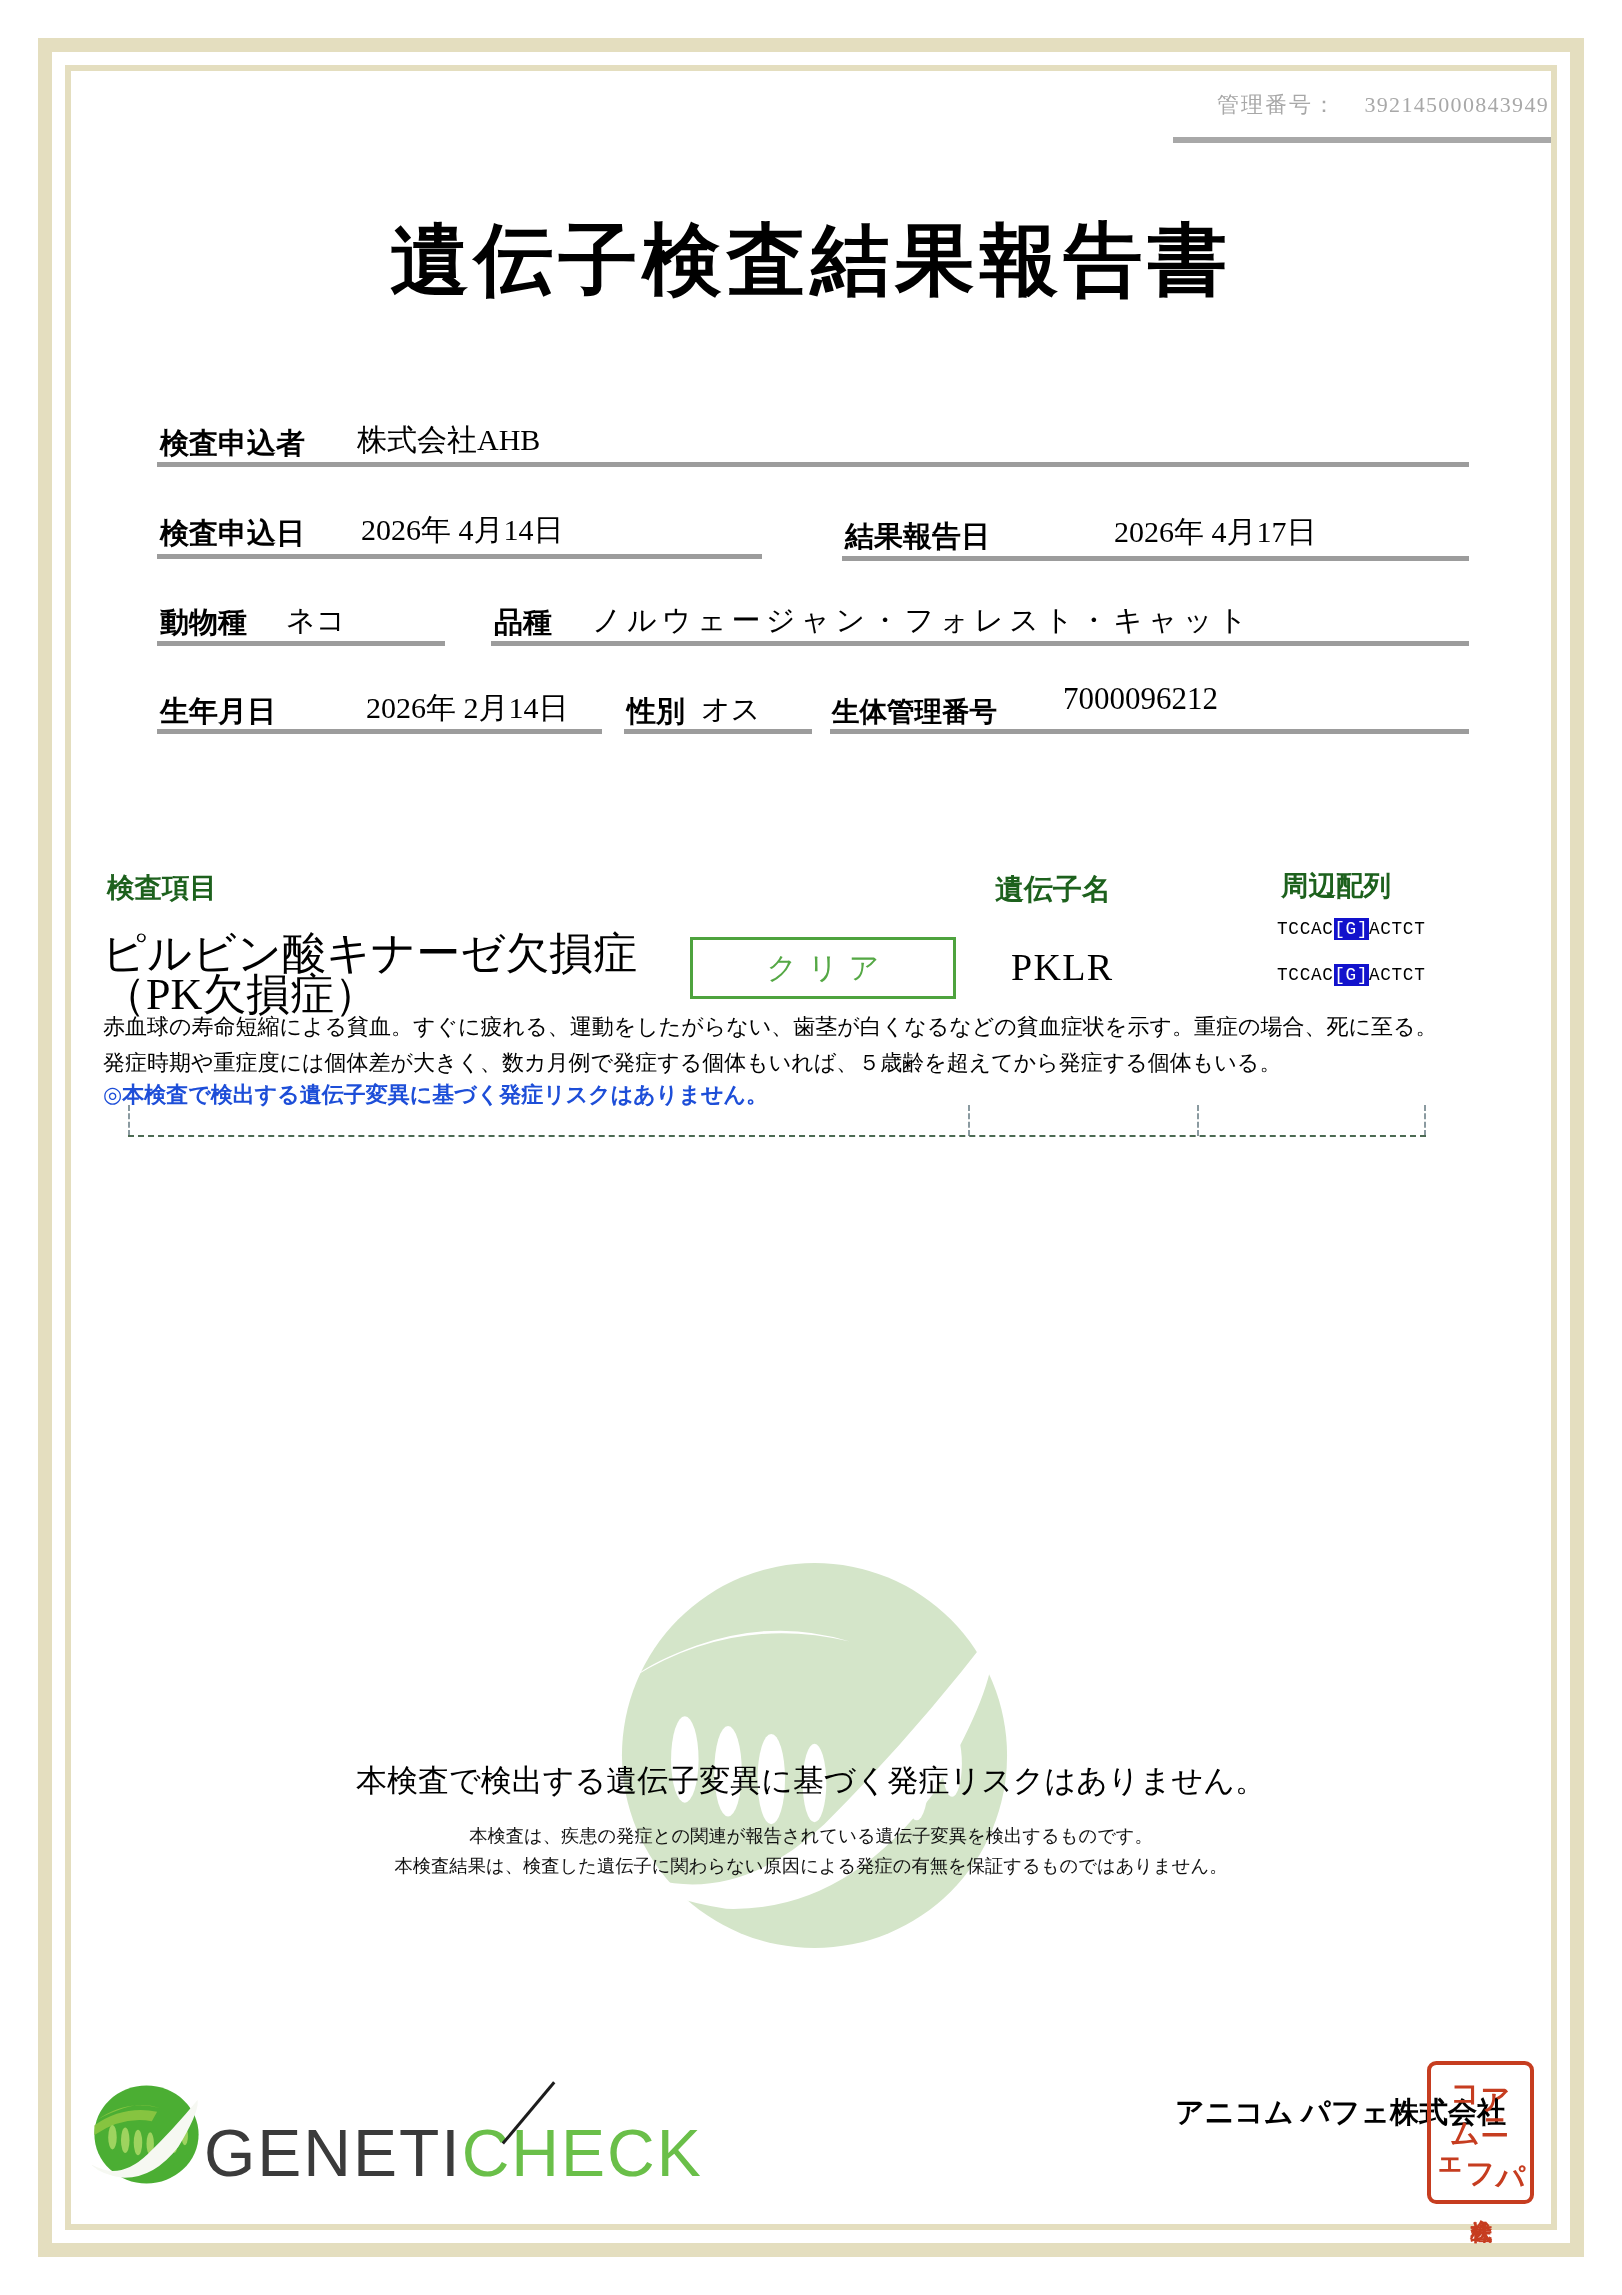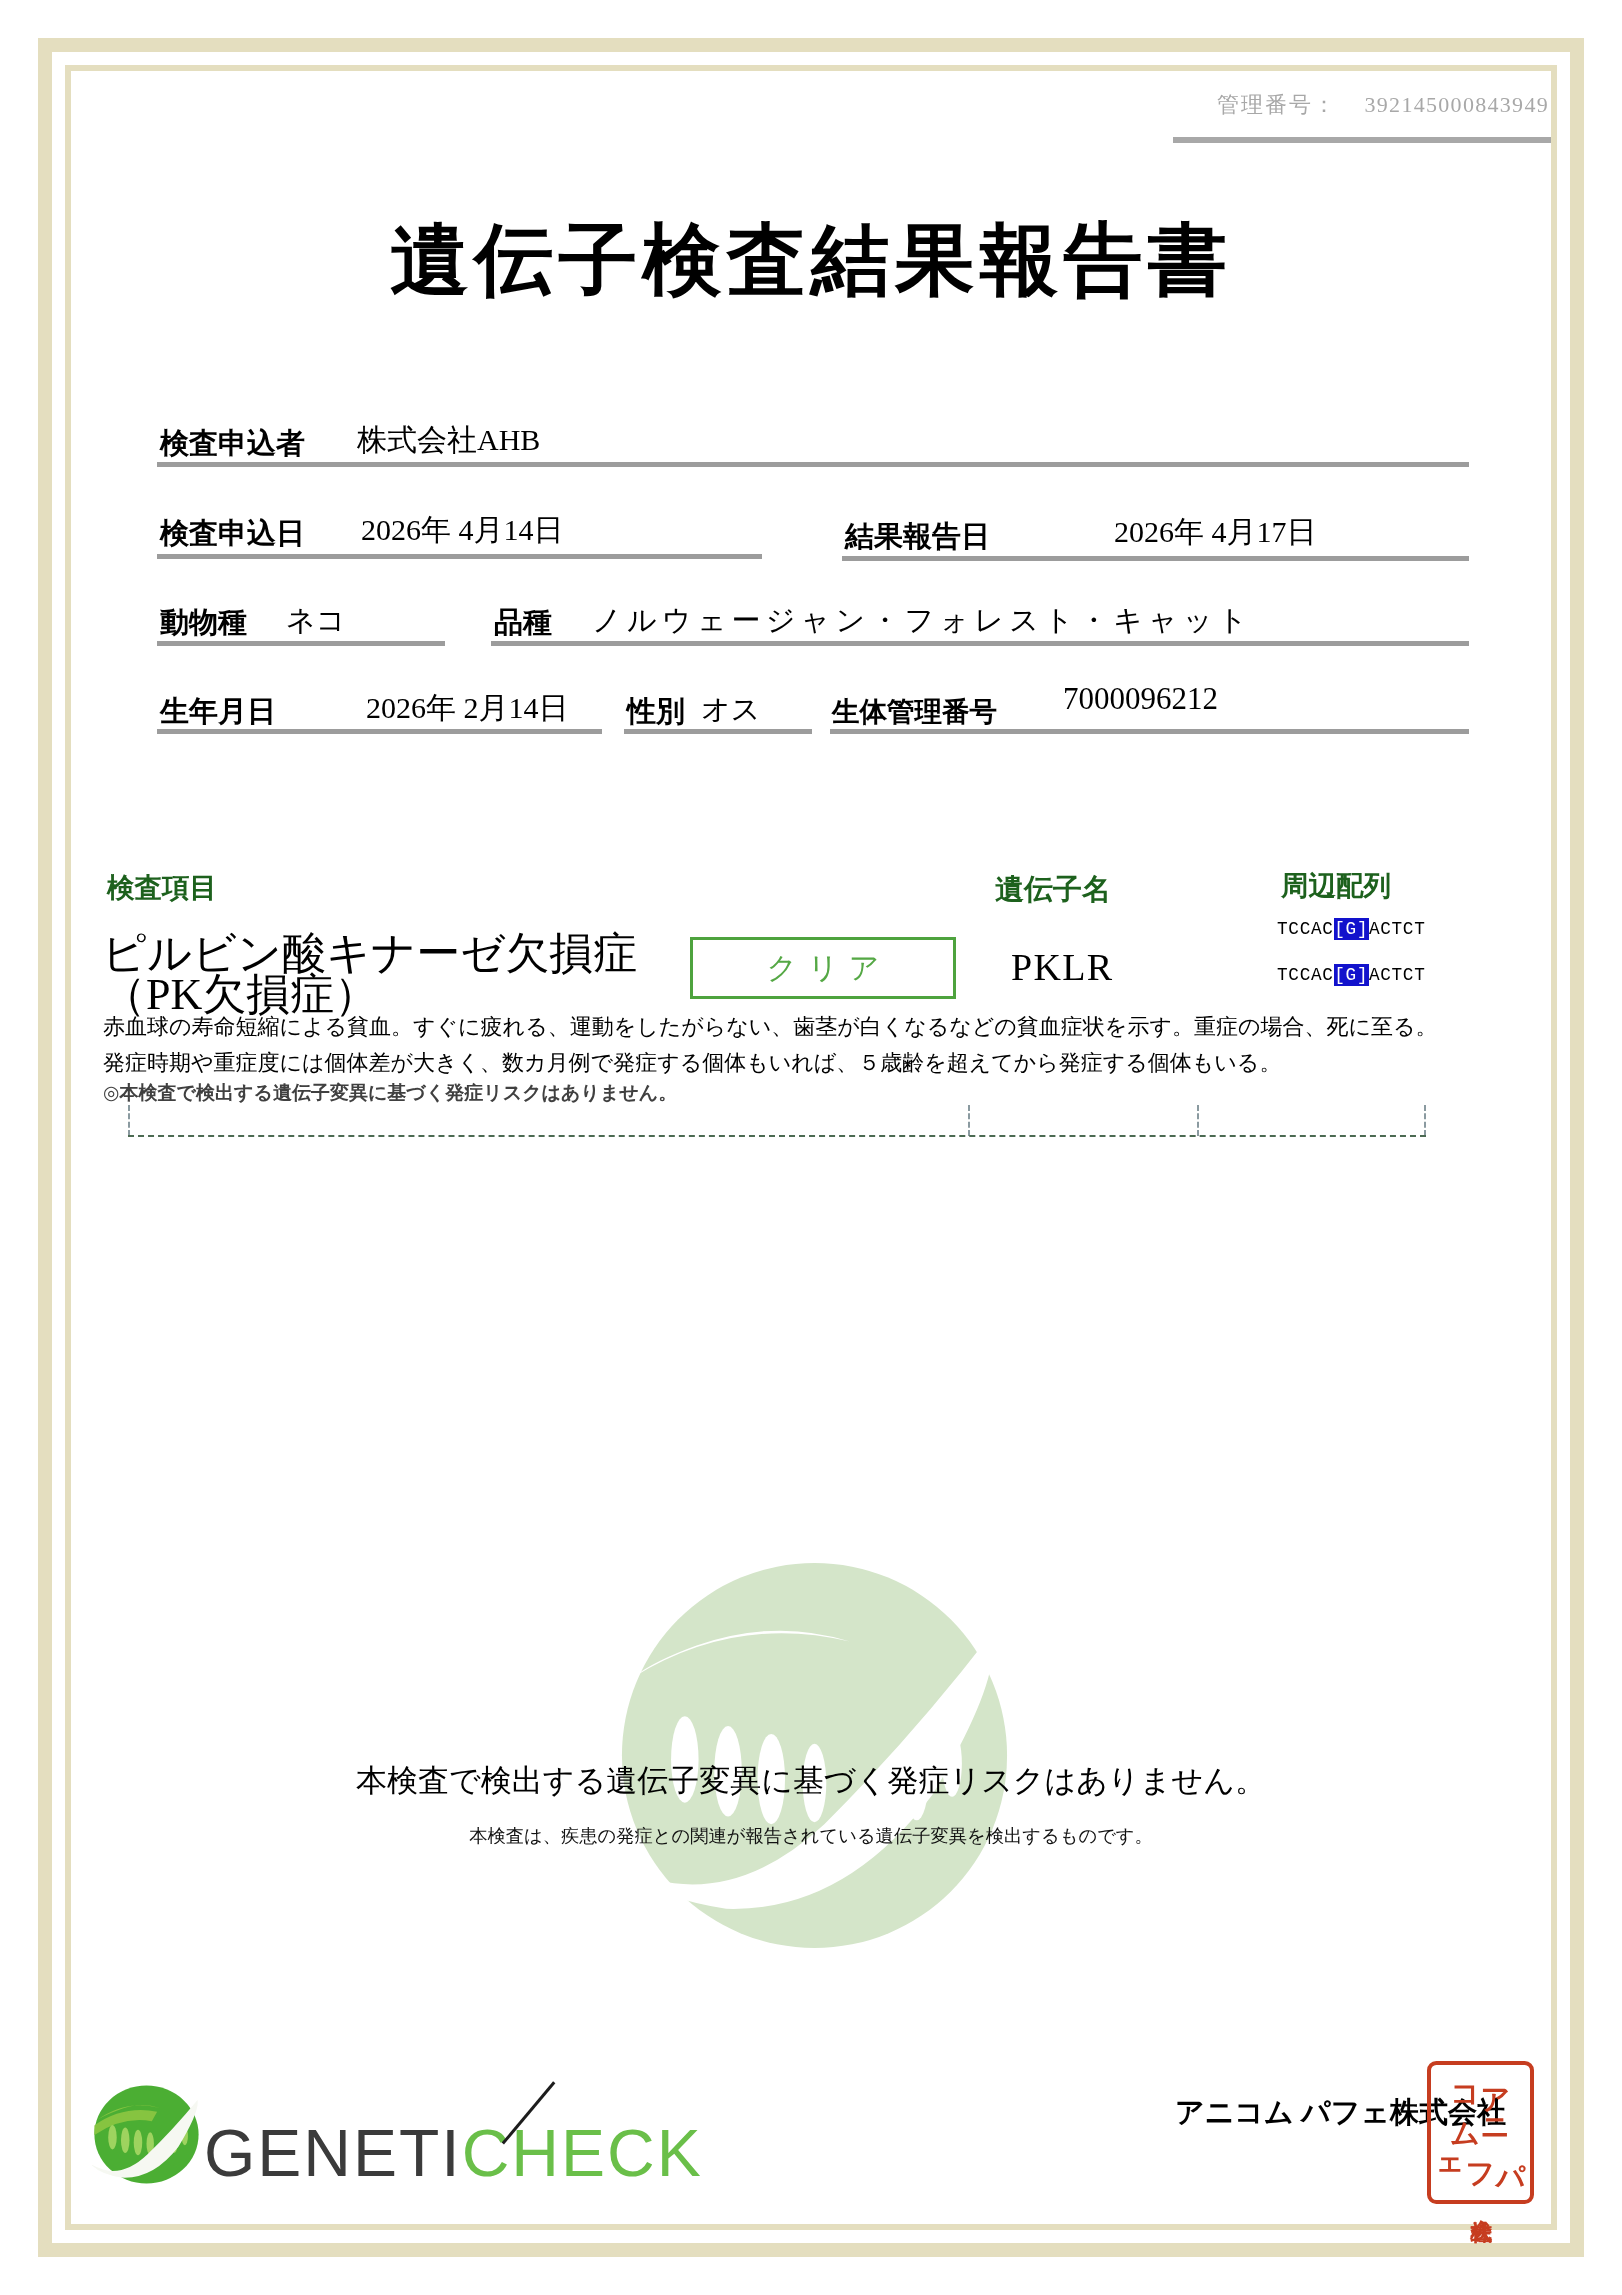--- a/index.html
+++ b/index.html
@@ -30,21 +30,21 @@
   .item-name{font-size:44px;white-space:nowrap;}
   .clear-box{
     left:690px;top:937px;width:260px;height:56px;
     border:3.3px solid #4ea33e;display:flex;align-items:center;justify-content:center;
   }
   .clear-box span{font-size:30px;color:#55a845;letter-spacing:10.5px;text-indent:10.5px;}
   .gene-val{font-size:38px;letter-spacing:1.3px;}
   .seq{font-family:"Liberation Mono","DejaVu Sans Mono",monospace;font-size:17.7px;white-space:nowrap;letter-spacing:0.7px;}
   .seq .hl{background:#1212cc;color:#ffffff;padding:0.7px 0.7px;}
   .desc{font-size:22px;white-space:nowrap;}
-  .risk{font-size:19px;font-weight:700;color:#404040;white-space:nowrap;}
+  .risk{font-size:22px;font-weight:700;color:#1d4ed8;white-space:nowrap;}
   .dash-v{width:0;height:31px;border-left:2px dashed #8a9aa0;top:1105px;}
   .dash-h{left:128px;top:1135px;width:1298px;height:0;border-top:2px dashed #4c6a52;}
   
   .sans{font-family:"Liberation Sans","DejaVu Sans",sans-serif;}
   .sum1{left:0;right:0;top:1713px;text-align:center;font-size:29px;}
   .sum2{left:0;right:0;top:1760px;text-align:center;font-size:31px;}
   .note{left:0;right:0;text-align:center;font-size:18.3px;color:#111;}
   
   .watermark{left:618px;top:1559px;width:393px;height:393px;z-index:0;}
   .fg{z-index:2;}
@@ -149,20 +149,21 @@
   <div class="abs risk fg" style="left:103px;top:1080px;">◎本検査で検出する遺伝子変異に基づく発症リスクはありません。</div>
 
   <div class="abs dash-v" style="left:128px;"></div>
   <div class="abs dash-v" style="left:968px;"></div>
   <div class="abs dash-v" style="left:1197px;"></div>
   <div class="abs dash-v" style="left:1424px;"></div>
   <div class="abs dash-h"></div>
 
   <div class="abs sans sum2 fg">本検査で検出する遺伝子変異に基づく発症リスクはありません。</div>
   <div class="abs sans note fg" style="top:1823px;">本検査は、疾患の発症との関連が報告されている遺伝子変異を検出するものです。</div>
+  <div class="abs sans note fg" style="top:1853px;">本検査結果は、検査した遺伝子に関わらない原因による発症の有無を保証するものではありません。</div>
 
   <svg class="abs logo-mark fg" viewBox="0 0 200 190">
     <ellipse cx="100" cy="95" rx="98" ry="92" fill="#4bae33"></ellipse>
     <path d="M 4 70 Q 60 28 125 45 Q 85 32 45 50 Q 18 60 4 70 Z" fill="#86c440"></path>
     <path d="M 2 78 Q 55 40 120 52 L 110 70 Q 55 60 2 96 Z" fill="#86c440"></path>
     <ellipse cx="36" cy="100" rx="8" ry="23" fill="#9ed35f"></ellipse>
     <ellipse cx="60" cy="106" rx="8" ry="24" fill="#9ed35f"></ellipse>
     <ellipse cx="84" cy="110" rx="8" ry="24" fill="#9ed35f"></ellipse>
     <ellipse cx="107" cy="112" rx="7" ry="21" fill="#9ed35f"></ellipse>
     <ellipse cx="152" cy="108" rx="7" ry="22" fill="#9ed35f"></ellipse>

